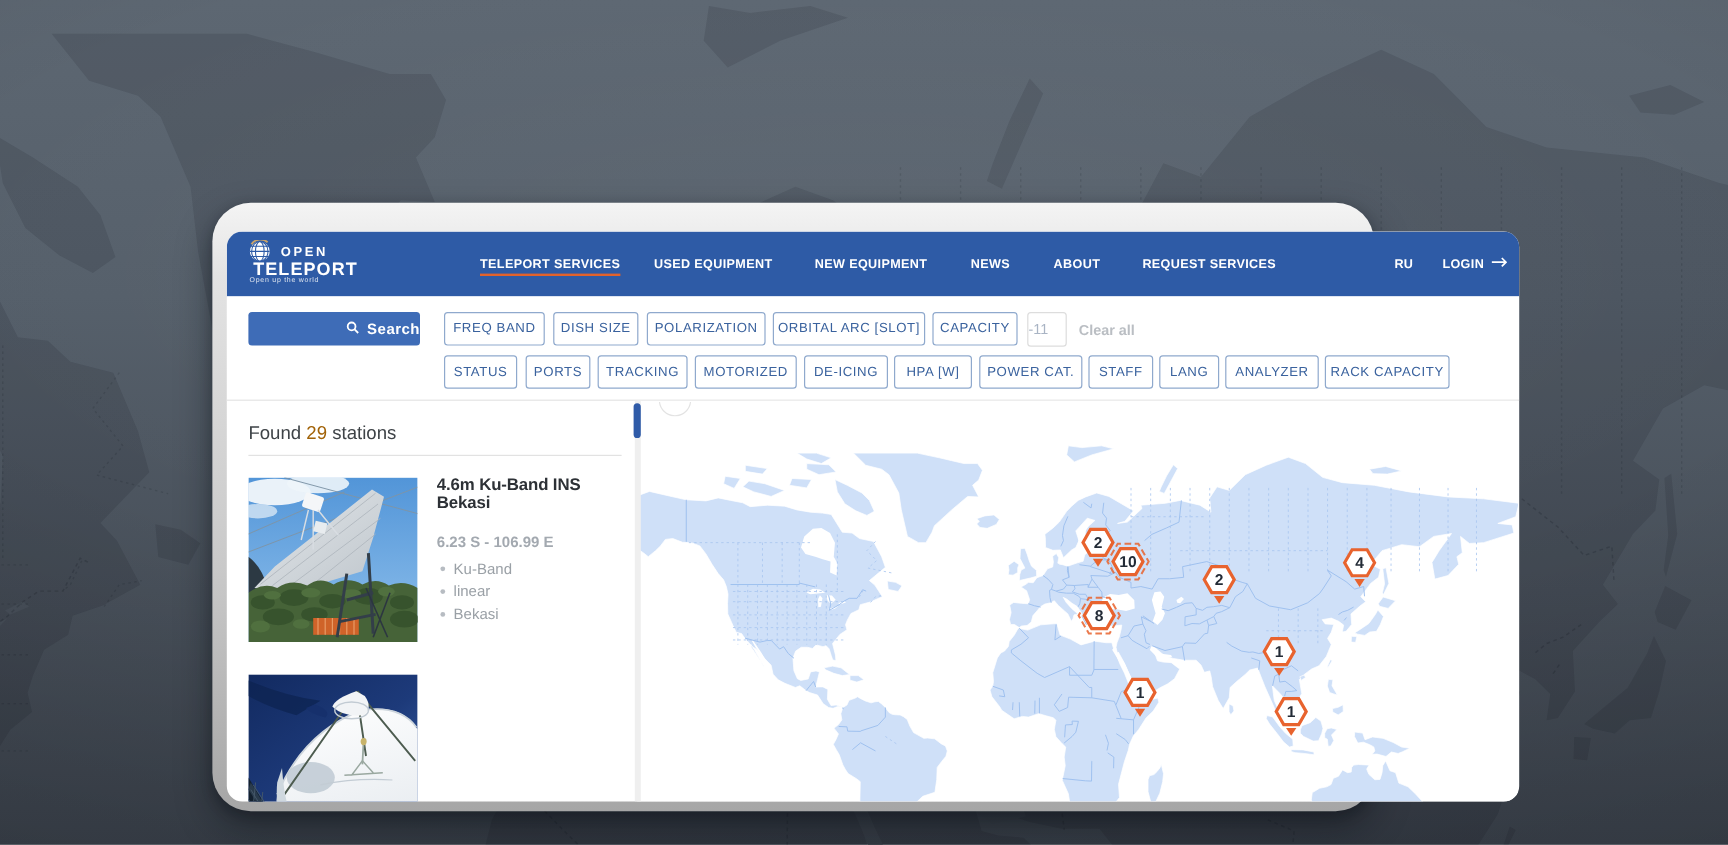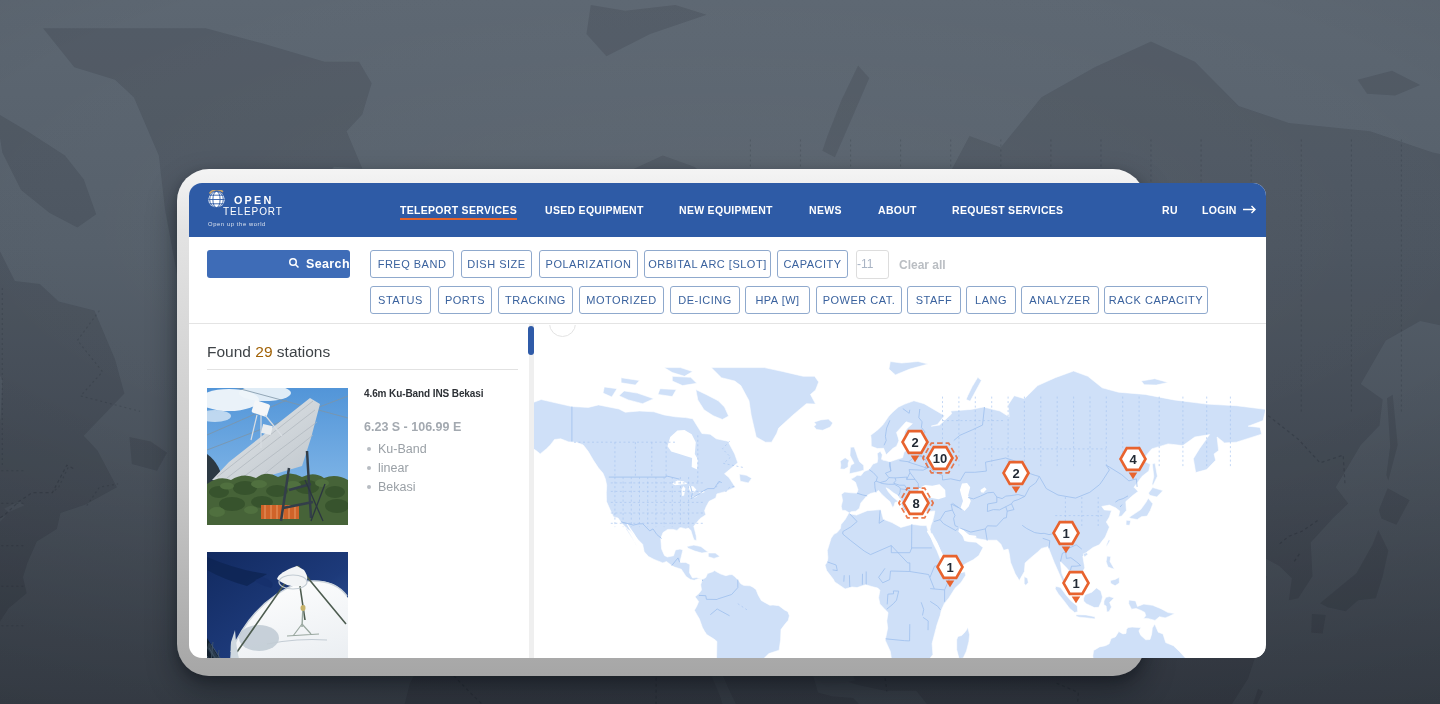--- a/index.html
+++ b/index.html
@@ -1,43 +1,43 @@
 <!DOCTYPE html>
 <html><head><meta charset="utf-8"><style>
 *{margin:0;padding:0;box-sizing:border-box}
 html,body{width:1440px;height:704px;overflow:hidden}
 body{font-family:"Liberation Sans",sans-serif;background:linear-gradient(180deg,#5d6772 0%,#555f6a 35%,#48505a 70%,#3b424c 100%);position:relative}
 #bgmap{position:absolute;left:0;top:0}
 #vig{position:absolute;inset:0;background:radial-gradient(ellipse 115% 85% at 50% 32%,rgba(255,255,255,0.04) 0%,rgba(0,0,0,0) 48%,rgba(0,0,0,0.16) 100%)}
-#card{position:absolute;left:177px;top:169px;width:968px;height:507px;border-radius:32px;background:linear-gradient(180deg,#f4f4f4 0%,#e3e3e3 12%,#c9c9c9 60%,#a6a6a6 100%);box-shadow:0 14px 30px rgba(8,12,18,.40),0 4px 10px rgba(8,12,18,.25);padding:14px 11px 18px 12px}
+#card{position:absolute;left:177px;top:169px;width:968px;height:507px;border-radius:32px;background:linear-gradient(180deg,#f4f4f4 0%,#e3e3e3 12%,#c9c9c9 60%,#a6a6a6 100%);box-shadow:0 14px 30px rgba(8,12,18,.40),0 4px 10px rgba(8,12,18,.25);padding:24px 11px 18px 12px}
 #content{position:relative;width:1077px;height:475px;border-radius:13px;background:#fff;overflow:hidden}
 
 #nav{position:absolute;left:0;top:0;width:100%;height:54px;background:#2e5ba6}
 #logo{position:absolute;left:18px;top:7px;color:#fff}
 #logo .l1{position:absolute;left:27px;top:4px;font-size:10.8px;font-weight:bold;letter-spacing:2.2px}
-#logo .l2{position:absolute;left:16px;top:15.5px;font-size:10px;font-weight:normal;letter-spacing:0.9px}
+#logo .l2{position:absolute;left:4px;top:15.5px;font-size:15px;font-weight:bold;letter-spacing:0.9px}
 #logo .l3{position:absolute;left:1px;top:30.5px;font-size:5.8px;letter-spacing:0.62px;color:#dde4ef;white-space:nowrap}
 .nit{position:absolute;top:21px;font-size:10.5px;font-weight:bold;letter-spacing:.3px;color:#fff;white-space:nowrap}
 
 #filter{position:absolute;left:0;top:54px;width:100%;height:87px;background:#fff;border-bottom:1px solid #e4e4e4}
 #searchbtn{position:absolute;left:18px;top:13px;width:143px;height:28px;background:#3e6cb7;border-radius:3px;color:#fff;font-size:12.5px;font-weight:bold;letter-spacing:.4px;text-align:right;line-height:28px}
 .chip{position:absolute;height:28px;border:1px solid #8fa9cd;border-radius:3px;font-size:11px;letter-spacing:.5px;color:#3a629e;text-align:center;line-height:26px;white-space:nowrap}
 .r1{top:13px}.r2{top:49px}
 #minus11{position:absolute;left:667px;top:13px;width:33px;height:29px;border:1px solid #ddd;border-radius:3px;color:#a9b4c4;font-size:12px;line-height:27px}
 #clearall{position:absolute;left:710px;top:21px;color:#babec3;font-size:12px;font-weight:bold}
 
 #main{position:absolute;left:0;top:141px;width:100%;height:334px}
 #found{position:absolute;left:18px;top:19px;font-size:15.5px;color:#3e4347}
 #found b{color:#a16207;font-weight:normal}
 #hr1{position:absolute;left:18px;top:45px;width:311px;border-top:1px solid #e2e2e2}
 #track{position:absolute;left:340px;top:0;width:5px;height:334px;background:#efefef}
 #thumb{position:absolute;left:338.5px;top:2px;width:6px;height:29px;background:#2f5ba8;border-radius:3px}
 .img1{position:absolute;left:18px;top:64px;width:141px;height:137px}
 .tcol{position:absolute;left:175px;width:160px}
-.ttl{font-size:10px;font-weight:bold;color:#2d3136;line-height:15px;letter-spacing:-0.1px}
+.ttl{font-size:14px;font-weight:bold;color:#2d3136;line-height:15px;letter-spacing:-0.1px}
 .coord{font-size:12.5px;font-weight:bold;color:#a3a9b0;margin-top:19px}
 .blts{margin-top:8px}
 .blt{font-size:12.5px;color:#9aa0a6;margin-top:5px;padding-left:14px;position:relative}
 .blt::before{content:"";position:absolute;left:3px;top:5px;width:4px;height:4px;border-radius:50%;background:#b7bcc2}
 #mapbox{position:absolute;left:342px;top:0;width:734px;height:334px;background:#fff}
 .mk{position:absolute}
 </style></head><body>
 <svg id="bgmap" width="1440" height="704" viewBox="0 0 1440 704">
     <defs>
       <linearGradient id="og" x1="0" y1="0" x2="0" y2="704" gradientUnits="userSpaceOnUse">

